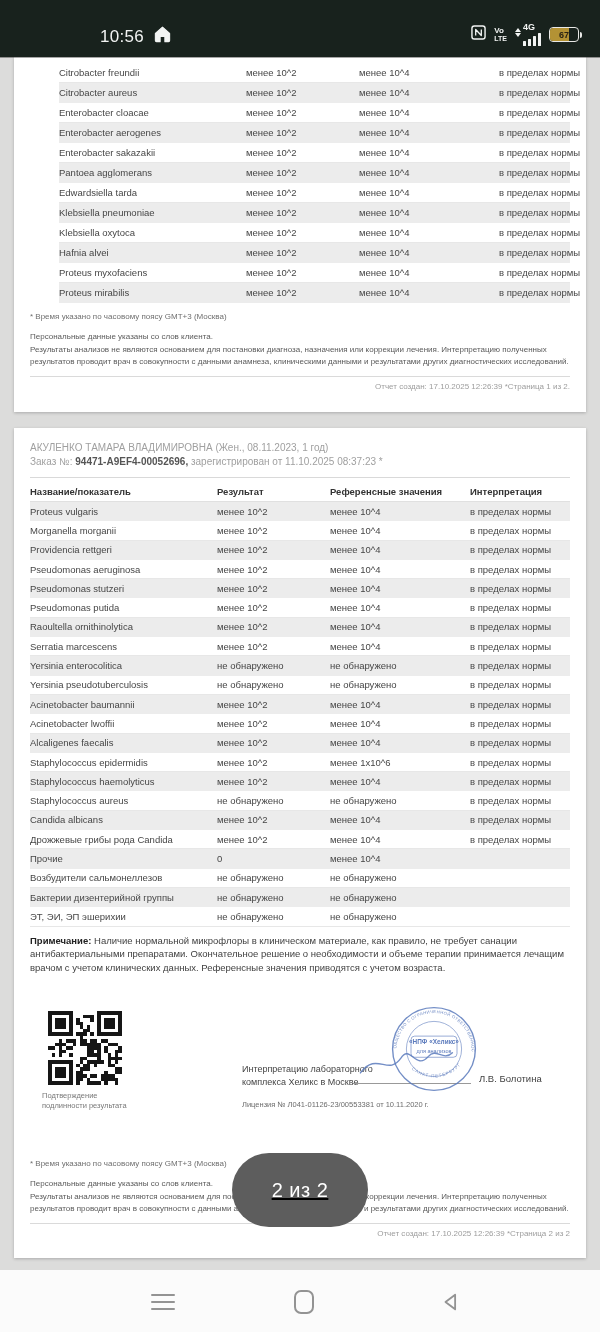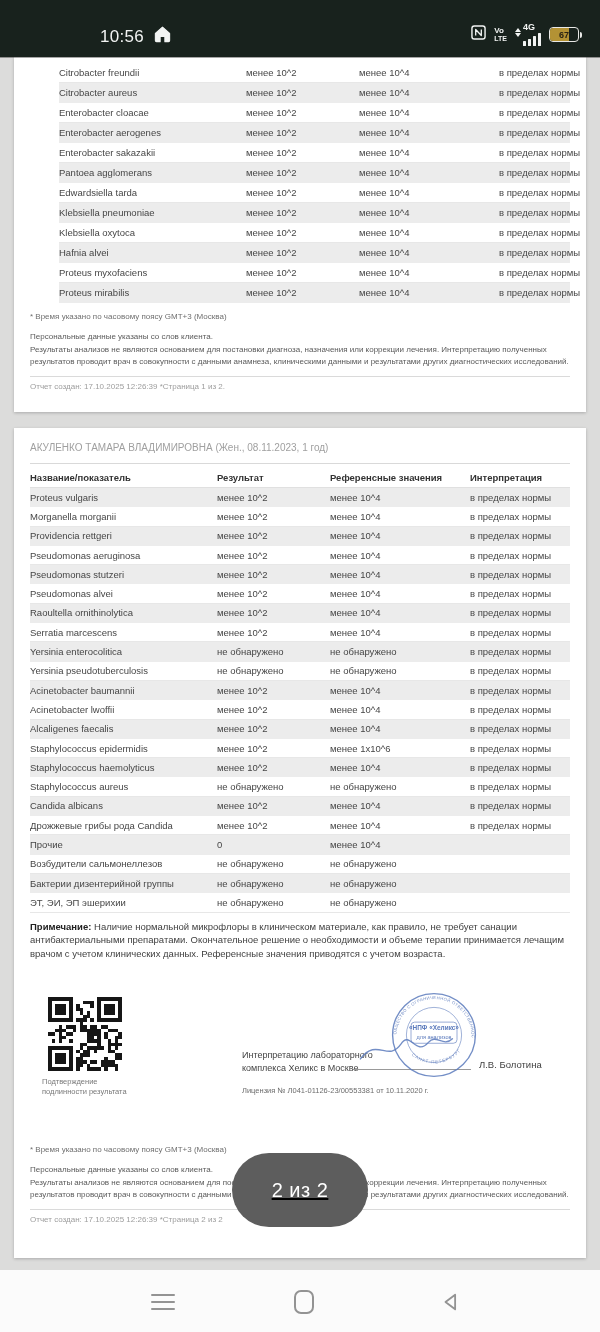--- a/index.html
+++ b/index.html
@@ -37,21 +37,21 @@
   .card1 .t-row { height:20px;margin-left:29px; } .card2 .t-row { height:19.3px; }
   .t-row.shaded { background:#ececec; border-bottom:1px solid #ececec; }
   .t-section { height:21px; display:flex; align-items:center; border-top:1px solid #dedede; border-bottom:1px solid #dedede; font-size:9.5px; color:#4a4a4a; }
   .t-head { display:grid; grid-template-columns:187px 113px 140px 100px; align-items:center; height:20px; font-size:9.5px; font-weight:700; color:#333; border-bottom:1px solid #e0e0e0; }
   .t-cell { overflow:hidden; white-space:nowrap; }
 
   .fn-time { font-size:8px; color:#6f6f6f; margin-top:9px; }
   .fn-personal { font-size:8px; color:#5a5a5a; margin-top:11px; }
   .fn-disc { font-size:8px; color:#5a5a5a; line-height:1.5; margin-top:3px; }
   .divider { border-top:1px solid #dadada; margin-top:8px; }
-  .cardfooter { display:flex; justify-content:flex-start; font-size:8px; color:#9d9d9d; margin-top:5px; }
+  .cardfooter { display:flex; justify-content:flex-end; font-size:8px; color:#9d9d9d; margin-top:5px; }
 
   .patient { font-size:10px; color:#a0a0a0; }
   .orderline { font-size:10px; color:#a0a0a0; margin-top:3px; }
   .orderline b { color:#555; }
   .divider2 { border-top:1px solid #d9d9d9; margin:10px 0 4px 0; }
 
   .note { font-size:9.5px; color:#3f3f3f; line-height:1.42; margin-top:7px; }
   .note b { color:#222; }
 
   
@@ -207,20 +207,23 @@
     <div class="fn-disc">Результаты анализов не являются основанием для постановки диагноза, назначения или коррекции лечения. Интерпретацию полученных результатов проводит врач в совокупности с данными анамнеза, клиническими данными и результатами других диагностических исследований.</div>
     <div class="divider"></div>
     <div class="cardfooter">
       <span>Отчет создан: 17.10.2025 12:26:39 *</span>
       <span>Страница 1 из 2.</span>
     </div>
   </div>
 
   <div class="card card2">
     <div class="patient">АКУЛЕНКО ТАМАРА ВЛАДИМИРОВНА (Жен., 08.11.2023, 1 год)</div>
+    <div class="orderline">
+      <span>Заказ №: </span><b>94471-A9EF4-00052696,</b><span> зарегистрирован от 11.10.2025 08:37:23 *</span>
+    </div>
     <div class="divider2"></div>
     <div class="t-head">
       <div class="t-cell">Название/показатель</div>
       <div class="t-cell">Результат</div>
       <div class="t-cell">Референсные значения</div>
       <div class="t-cell">Интерпретация</div>
     </div>
     <div>
         <div class="t-row shaded">
           <div class="t-cell">Proteus vulgaris</div>
@@ -246,21 +249,21 @@
           <div class="t-cell">менее 10^4</div>
           <div class="t-cell">в пределах нормы</div>
         </div>
         <div class="t-row shaded">
           <div class="t-cell">Pseudomonas stutzeri</div>
           <div class="t-cell">менее 10^2</div>
           <div class="t-cell">менее 10^4</div>
           <div class="t-cell">в пределах нормы</div>
         </div>
         <div class="t-row">
-          <div class="t-cell">Pseudomonas alvei</div>
+          <div class="t-cell">Pseudomonas putida</div>
           <div class="t-cell">менее 10^2</div>
           <div class="t-cell">менее 10^4</div>
           <div class="t-cell">в пределах нормы</div>
         </div>
         <div class="t-row shaded">
           <div class="t-cell">Raoultella ornithinolytica</div>
           <div class="t-cell">менее 10^2</div>
           <div class="t-cell">менее 10^4</div>
           <div class="t-cell">в пределах нормы</div>
         </div>

